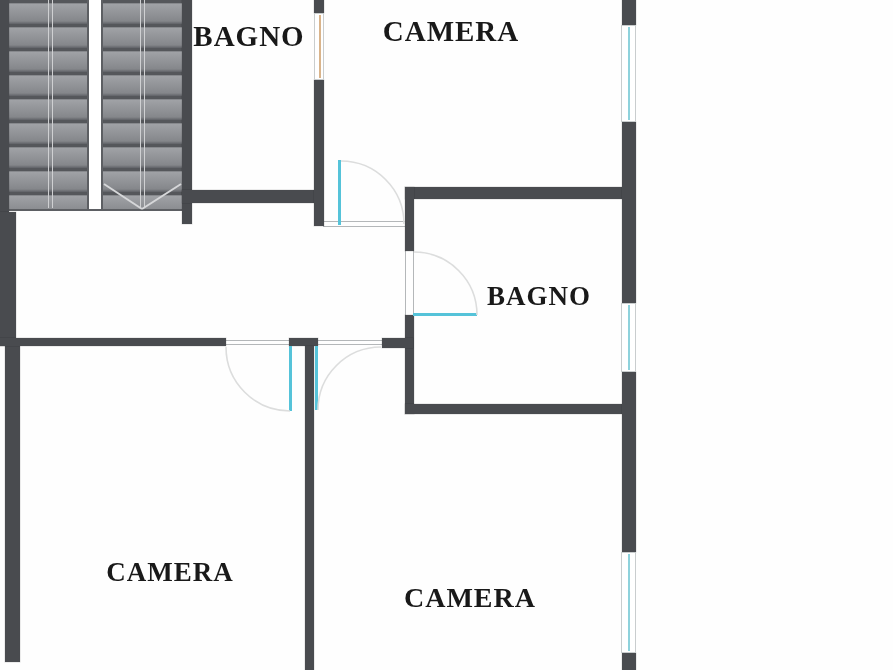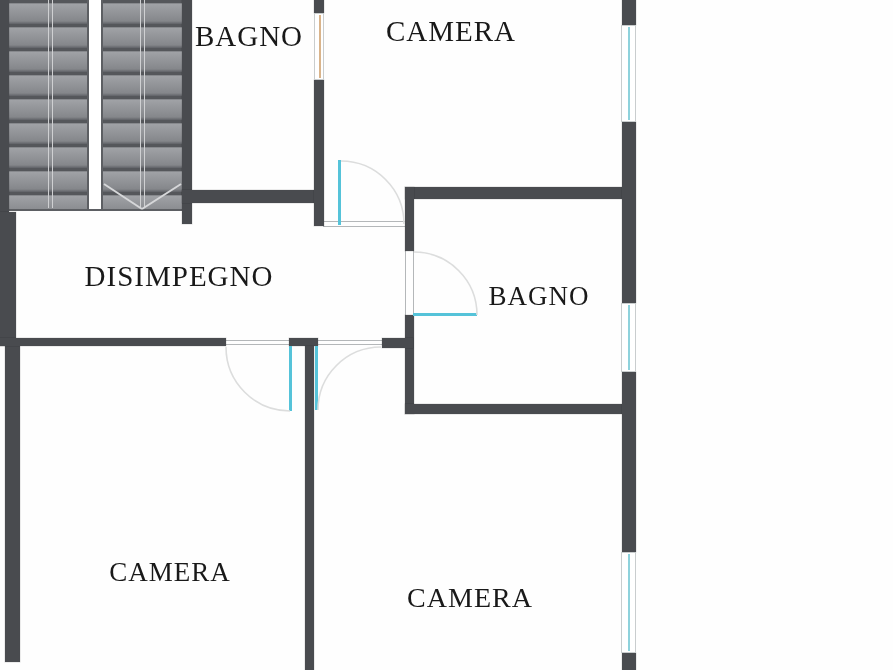--- a/index.html
+++ b/index.html
@@ -25,21 +25,21 @@
       #a0a2a6 4px,
       #85878b 21px,
       #606267 24px
     );
   }
   .rail{position:absolute;width:1px;background:#cfd0d2;}
   .stairedge{position:absolute;background:#5d5f63;}
   .room-label{
     position:absolute;
     transform:translate(-50%,-50%);
-    font-weight:400;
+    font-weight:700;
     color:#191919;
     letter-spacing:1px;
     white-space:nowrap;
   }
   #arc-overlay{position:absolute;left:0;top:0;pointer-events:none;}
 </style>
 </head>
 <body>
 
 <div id="fp" style="--wall: #494b4f; --leaf: #55c3d9; background: rgb(254, 254, 254);">
@@ -94,17 +94,16 @@
     <svg id="arc-overlay" width="893" height="670" viewBox="0 0 893 670">
       <path d="M341,161 A63,63 0 0 1 404,224" fill="none" stroke="#dcdddd" stroke-width="1.6"></path>
       <path d="M414,252 A63,63 0 0 1 477,315" fill="none" stroke="#dcdddd" stroke-width="1.6"></path>
       <path d="M226,347 A64,64 0 0 0 290,411" fill="none" stroke="#dcdddd" stroke-width="1.6"></path>
       <path d="M318,410 A63,63 0 0 1 381,347" fill="none" stroke="#dcdddd" stroke-width="1.6"></path>
       <line x1="104" y1="184" x2="142" y2="209" stroke="#d6d7d9" stroke-width="2"></line>
       <line x1="181" y1="184" x2="142" y2="209" stroke="#d6d7d9" stroke-width="2"></line>
     </svg>
 <div class="room-label" style="left: 249px; top: 36px; font-size: 29px; color: rgb(25, 25, 25);">BAGNO</div>
     <div class="room-label" style="left: 451px; top: 31px; font-size: 29px; color: rgb(25, 25, 25);">CAMERA</div>
-    <div class="room-label" style="left: 179px; top: 276px; font-size: 29px; color: rgb(25, 25, 25);">DISIMPEGNO</div>
     <div class="room-label" style="left: 539px; top: 296px; font-size: 27px; color: rgb(25, 25, 25);">BAGNO</div>
     <div class="room-label" style="left: 170px; top: 572px; font-size: 27px; color: rgb(25, 25, 25);">CAMERA</div>
     <div class="room-label" style="left: 470px; top: 598px; font-size: 28px; color: rgb(25, 25, 25);">CAMERA</div>
   </div>
 
 </body></html>

